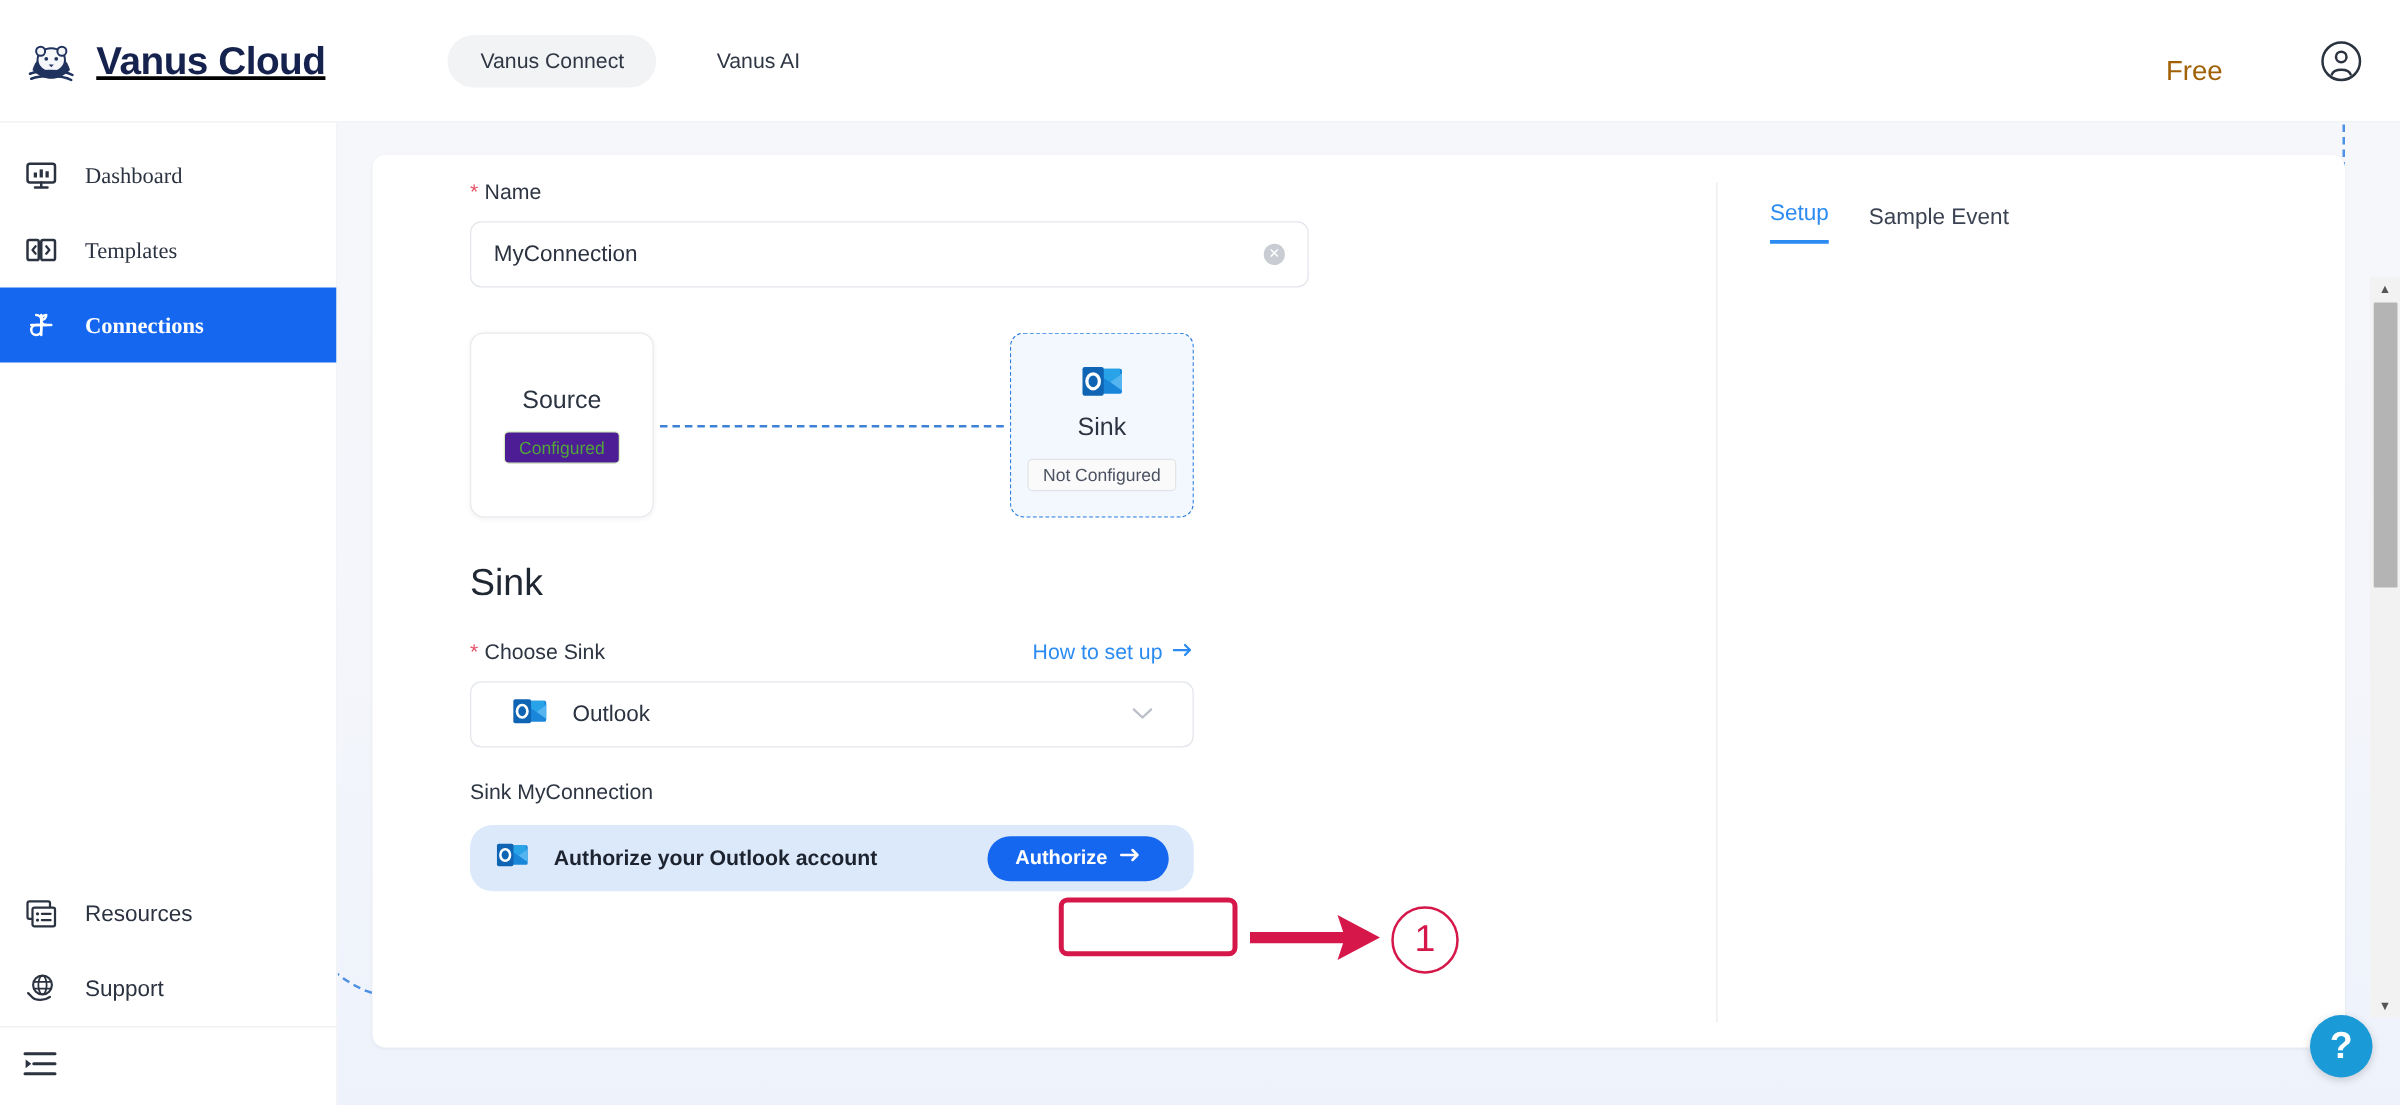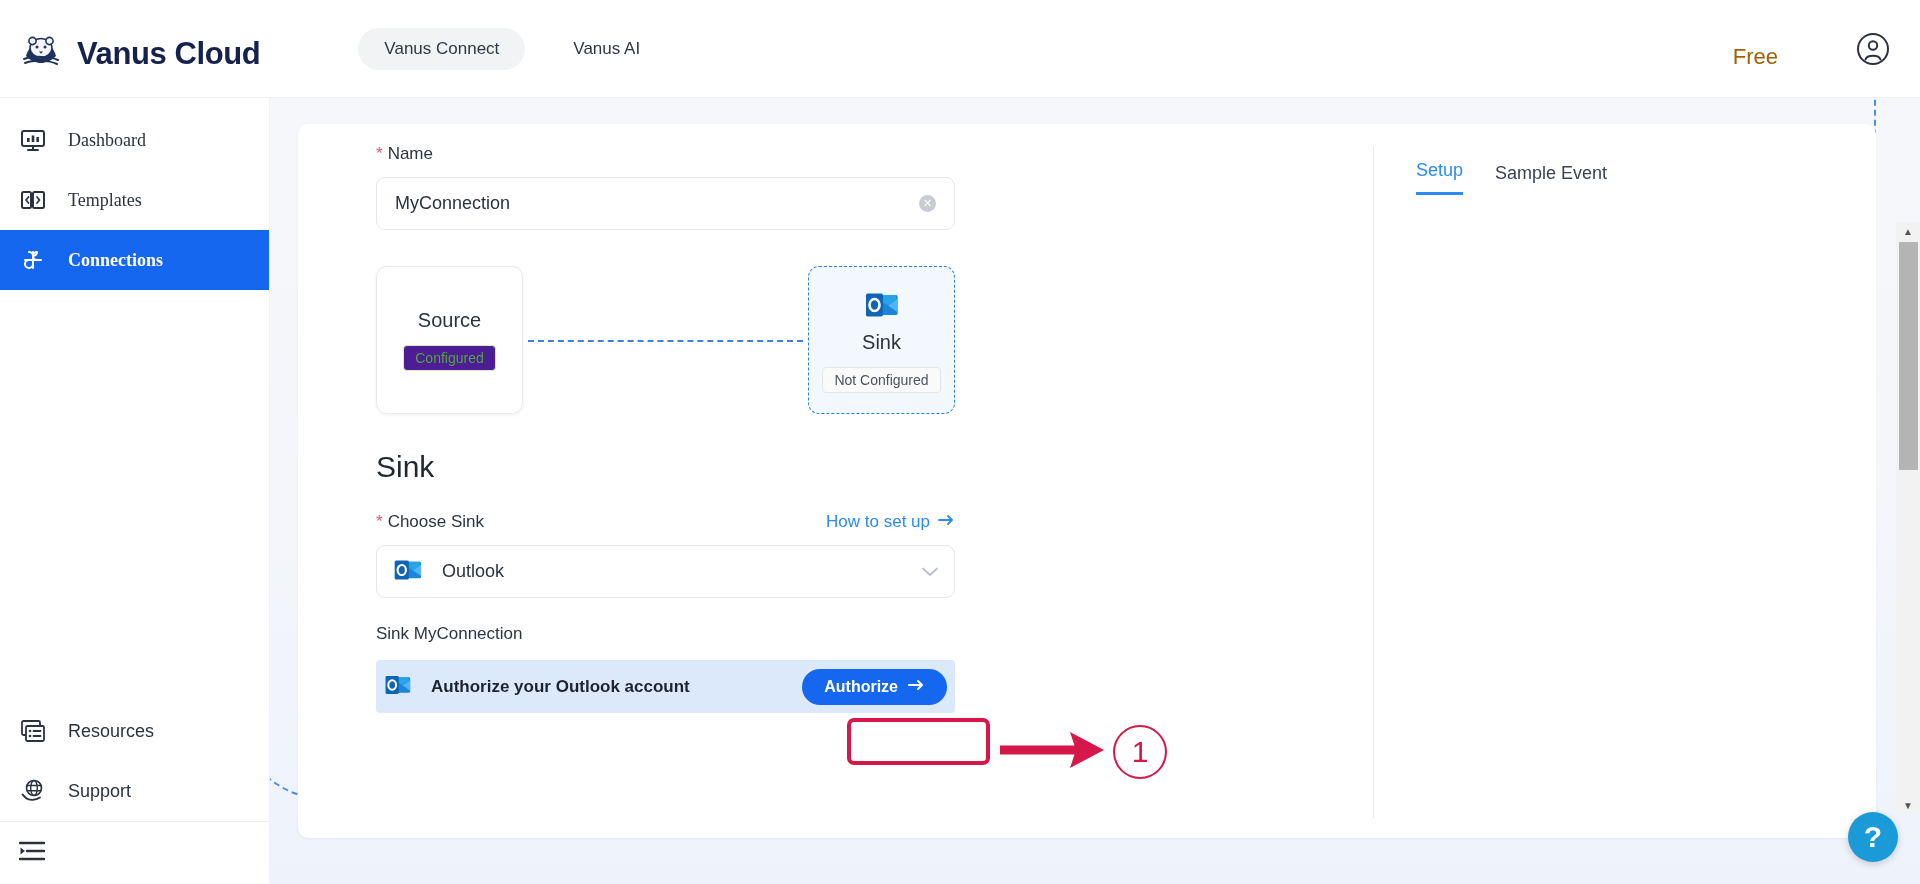--- a/index.html
+++ b/index.html
@@ -10,21 +10,21 @@
     overflow: hidden;
   }
   #app { position: relative; width: 1920px; height: 884px; }
 
   
   .header {
     position: absolute; top: 0; left: 0; width: 1920px; height: 98px;
     background: #fff; border-bottom: 1px solid #eef0f3;
     display: flex; align-items: center; z-index: 40;
   }
-  .brand { display: flex; align-items: flex-end; margin-left: 18px; }
+  .brand { display: flex; align-items: center; margin-left: 18px; text-decoration: underline; }
   .brand-logo { width: 46px; height: 46px; }
   .brand-title {
     font-size: 31px; font-weight: bold; color: #16224e;
     margin-left: 13px; letter-spacing: -0.4px;
   }
   .nav-tabs { display: flex; align-items: center; margin-left: 98px; }
   .nav-pill {
     padding: 11px 26px; border-radius: 22px; font-size: 17px;
     color: #2f3644; background: #f2f3f5; cursor: pointer; white-space: nowrap;
   }
@@ -89,21 +89,21 @@
   .card-split {
     position: absolute; left: 1075px; top: 22px;
     width: 1px; height: 672px; background: #e9ebef;
   }
 
   
   .form { position: absolute; left: 78px; top: 20px; width: 940px; }
   .req-star { color: #e4556b; font-size: 17px; margin-right: 5px; }
   .field-label { font-size: 17px; color: #2d3542; display: flex; align-items: center; }
   .text-input {
-    margin-top: 13px; width: 579px; height: 53px;
+    margin-top: 13px; width: 671px; height: 53px;
     border: 1px solid #e3e6eb; border-radius: 9px;
     display: flex; align-items: center; padding: 0 18px;
     font-size: 18px; color: #2b3240; background: #fff;
   }
   .clear-icon {
     margin-left: auto; width: 17px; height: 17px; border-radius: 50%;
     background: #c9ccd2; color: #fff; font-size: 11px; line-height: 17px;
     text-align: center; cursor: pointer; flex: none;
   }
 
@@ -137,30 +137,30 @@
     margin-top: 28px; width: 579px; display: flex; align-items: center;
     justify-content: space-between;
   }
   .how-link {
     font-size: 17px; color: #2b8bf2; cursor: pointer;
     display: flex; align-items: center; gap: 8px;
   }
   .select-box {
     margin-top: 13px; width: 579px; height: 53px;
     border: 1px solid #e3e6eb; border-radius: 9px;
-    display: flex; align-items: center; padding: 0 16px; background: #fff;
+    display: flex; align-items: center; padding: 0 32px; background: #fff;
     cursor: pointer;
   }
   .select-label { margin-left: 19px; font-size: 18px; color: #2b3240; }
   .chev { margin-left: auto; color: #b9bec7; font-size: 15px; }
 
   .sub-label { margin-top: 26px; font-size: 17px; color: #2d3542; }
   .auth-row {
-    margin-top: 16px; width: 579px; height: 53px; border-radius: 4px;
-    background: #dce9fb; display: flex; align-items: center; padding: 0 8px;
+    margin-top: 16px; width: 579px; height: 53px; border-radius: 18px;
+    background: #dce9fb; display: flex; align-items: center; padding: 0 20px;
   }
   .auth-text {
     margin-left: 19px; font-size: 17px; font-weight: bold; color: #1d2430;
   }
   .auth-btn {
     margin-left: auto; background: #1667f0; color: #fff; border: none;
     border-radius: 22px; height: 36px; padding: 0 22px; font-size: 16px;
     font-weight: bold; cursor: pointer; display: flex; align-items: center;
     gap: 10px; font-family: "Liberation Sans", sans-serif;
   }

